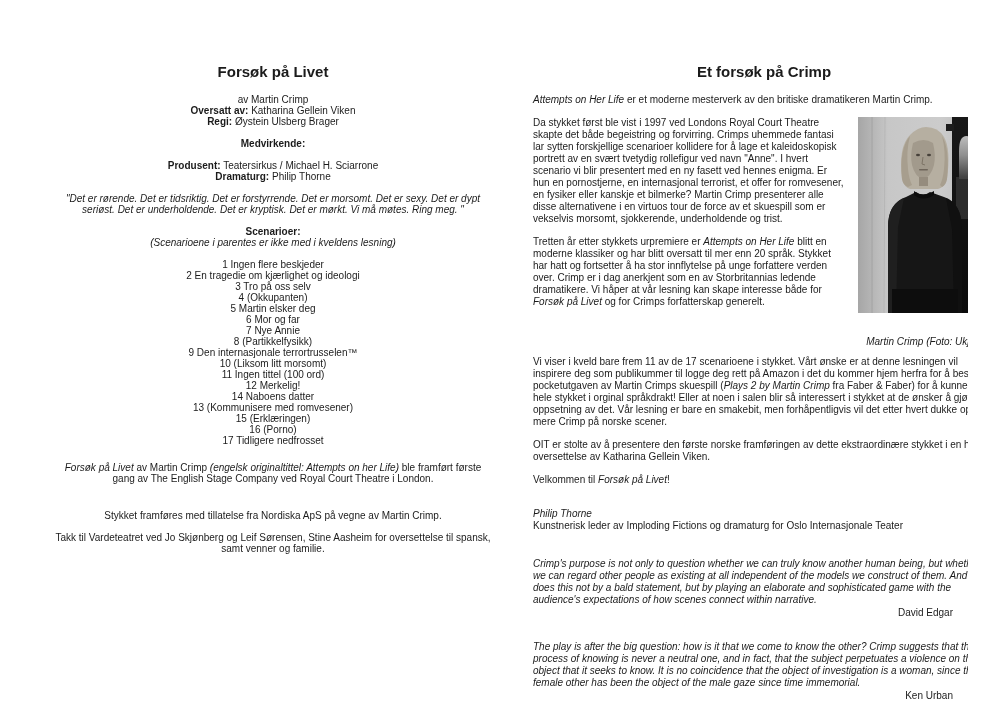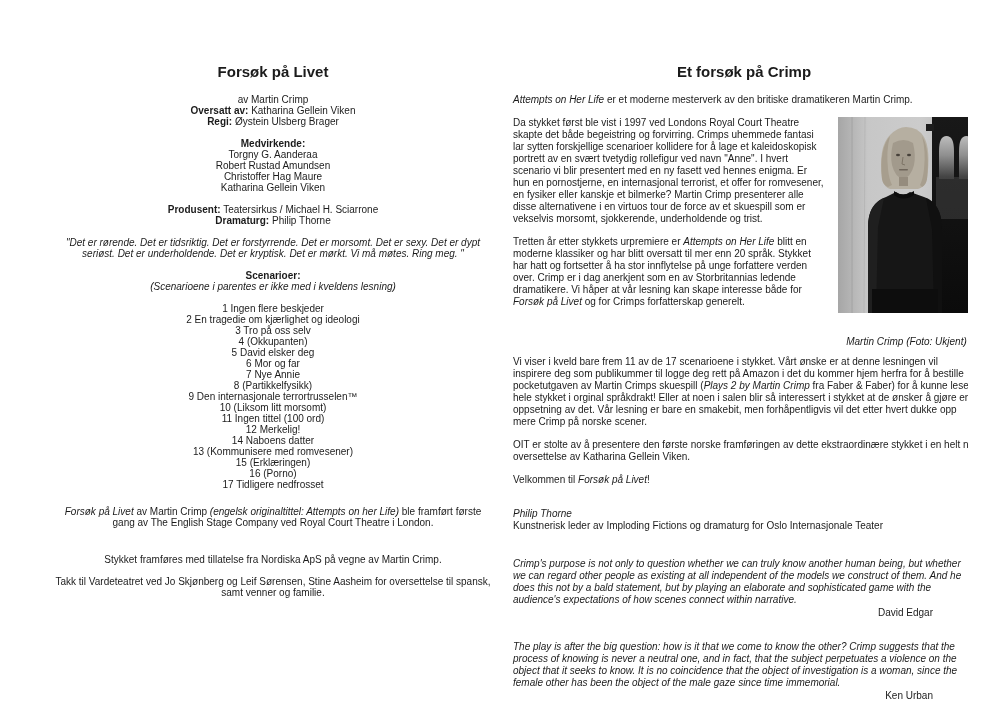--- a/index.html
+++ b/index.html
@@ -2,21 +2,21 @@
 <html><head>
 <meta charset="utf-8">
 <style>
   html,body{margin:0;padding:0;background:#ffffff;}
   .page{
     position:relative;width:968px;height:707px;background:#ffffff;overflow:hidden;
     font-family:"Liberation Sans","DejaVu Sans",sans-serif;color:#1b1b1b;font-size:10px;
   }
   .col{position:absolute;top:64px;}
   .col-left{left:54px;width:438px;text-align:center;}
-  .col-right{left:513px;width:462px;text-align:left;}
+  .col-right{left:533px;width:462px;text-align:left;}
   h1{font-size:15px;font-weight:bold;margin:0 0 14px 0;text-align:center;line-height:16px;}
   p{margin:0;line-height:11px;}
   .col-right p{line-height:12px;}
   .mt{margin-top:11px;}
   .mt2{margin-top:16px;}
   .mt3{margin-top:26px;}
   b{font-weight:bold;}
   i,.it{}
   .italic{font-style:italic;}
   .bold{font-weight:bold;}
@@ -39,29 +39,20 @@
     <h1>Forsøk på Livet</h1>
     <p>av Martin Crimp</p>
 
     <div>
   <p class="line mt"><b>Oversatt av:</b> <span>Katharina Gellein Viken</span></p>
 
   <p class="line mt"><b>Regi:</b> <span>Øystein Ulsberg Brager</span></p>
 </div>
 
     <p class="bold mt">Medvirkende:</p>
-    <div>
-  <p class="line">Torgny G. Aanderaa</p>
-
-  <p class="line">Robert Rustad Amundsen</p>
-
-  <p class="line">Christoffer Hag Maure</p>
-
-  <p class="line">Katharina Gellein Viken</p>
-</div>
 
     <div class="mt">
 
   <p class="line"><b>Produsent:</b> <span>Teatersirkus / Michael H. Sciarrone</span></p>
 
   <p class="line"><b>Dramaturg:</b> <span>Philip Thorne</span></p>
 
 </div>
 
     <p class="italic mt">"Det er rørende. Det er tidsriktig. Det er forstyrrende. Det er morsomt. Det er sexy. Det er dypt seriøst. Det er underholdende. Det er kryptisk. Det er mørkt. Vi må møtes. Ring meg. "</p>
@@ -71,21 +62,21 @@
 
     <div class="mt">
   <p class="line"><span>1</span> <span>Ingen flere beskjeder</span></p>
 
   <p class="line"><span>2</span> <span>En tragedie om kjærlighet og ideologi</span></p>
 
   <p class="line"><span>3</span> <span>Tro på oss selv</span></p>
 
   <p class="line"><span>4</span> <span class="it">(Okkupanten)</span></p>
 
-  <p class="line"><span>5</span> <span>David elsker deg</span></p>
+  <p class="line"><span>5</span> <span>Martin elsker deg</span></p>
 
   <p class="line"><span>6</span> <span>Mor og far</span></p>
 
   <p class="line"><span>7</span> <span>Nye Annie</span></p>
 
   <p class="line"><span>8</span> <span class="it">(Partikkelfysikk)</span></p>
 
   <p class="line"><span>9</span> <span>Den internasjonale terrortrusselen™</span></p>
 
   <p class="line"><span>10</span> <span class="it">(Liksom litt morsomt)</span></p>

